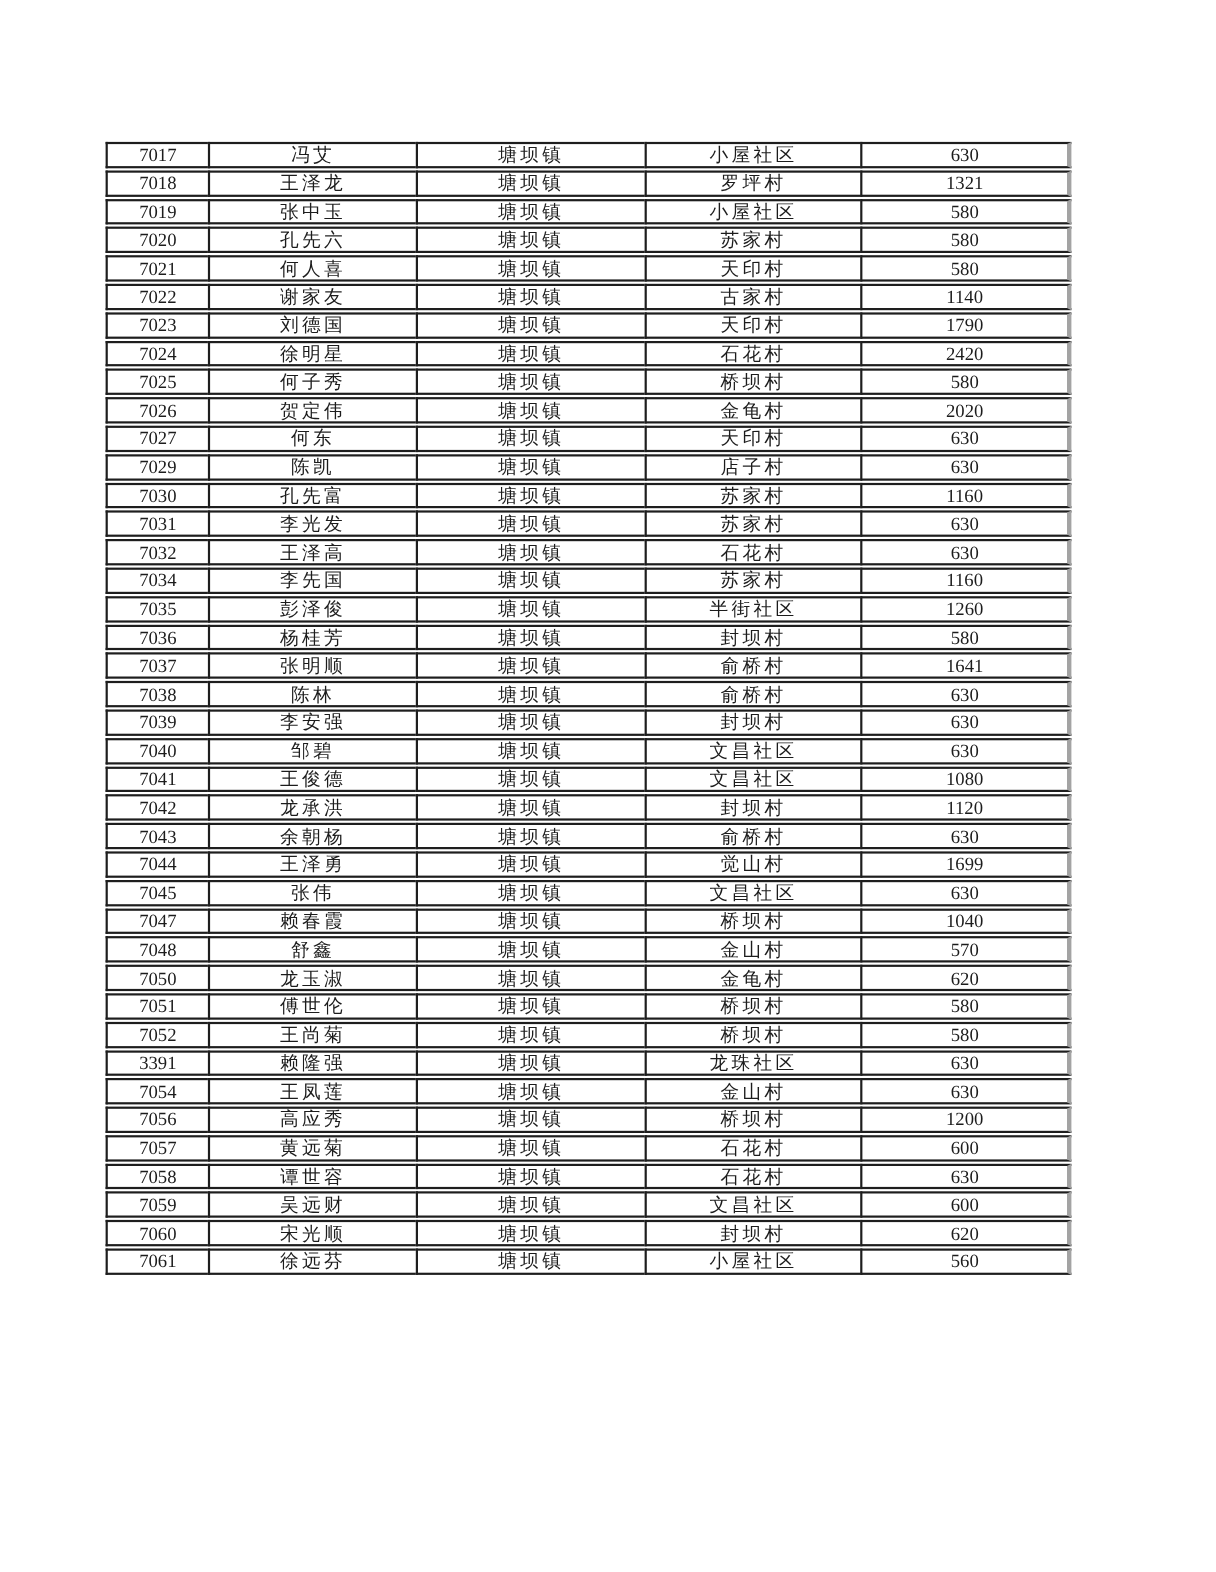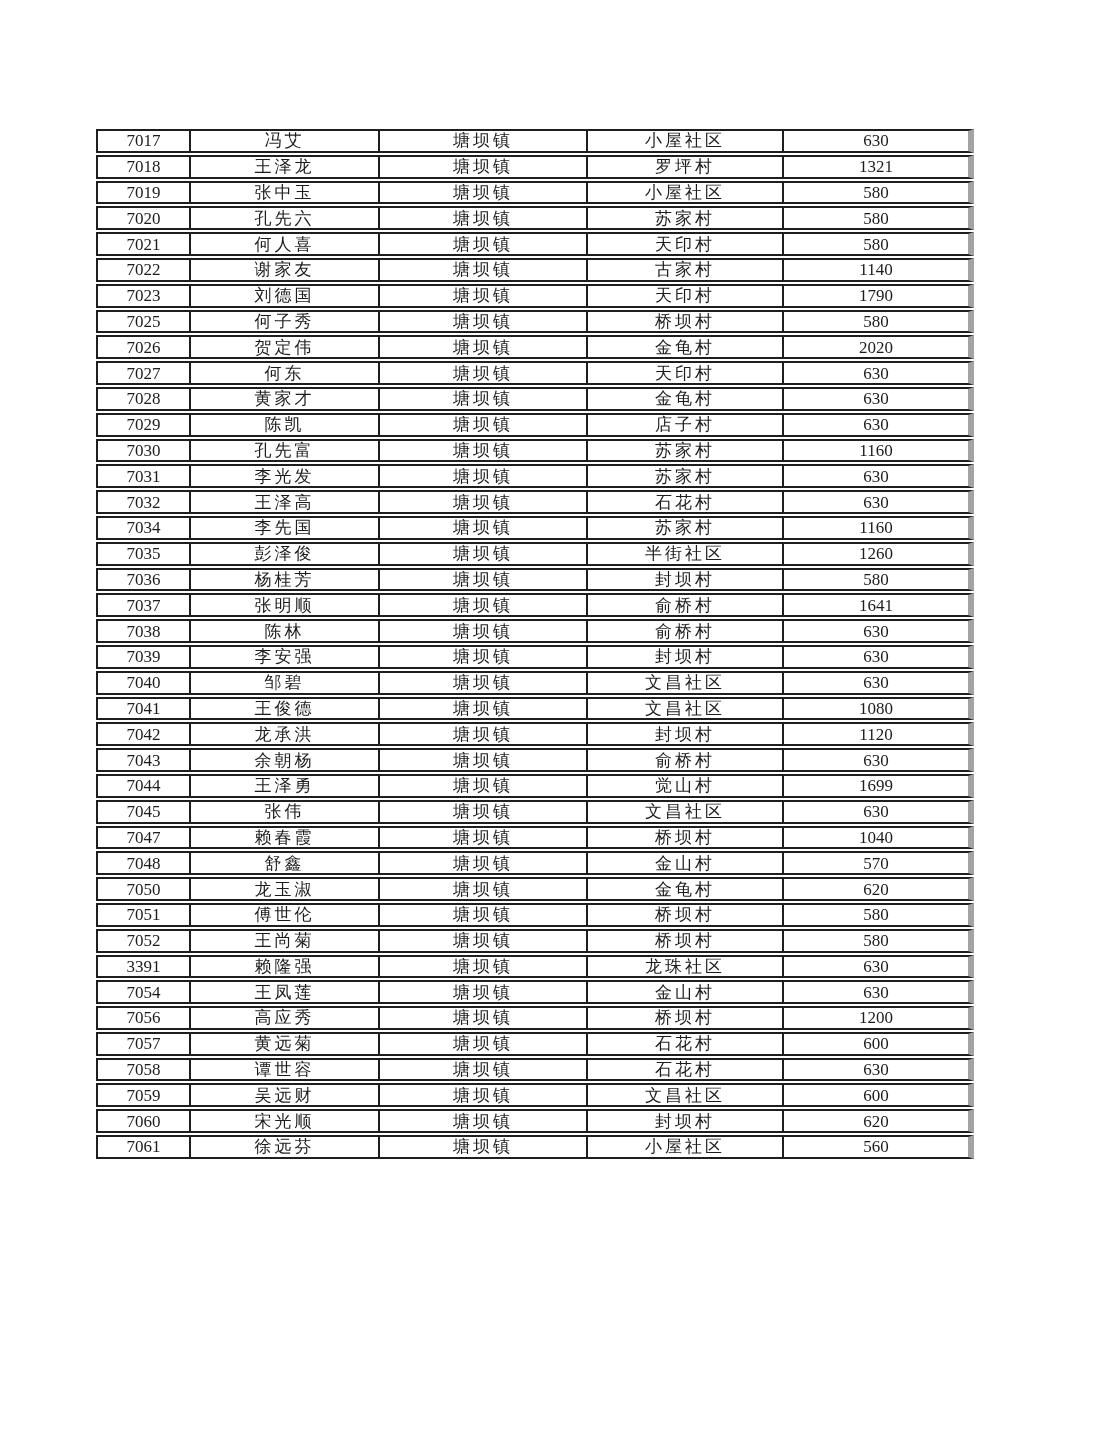--- a/index.html
+++ b/index.html
@@ -35,21 +35,21 @@
     vertical-align: middle;
     font-size: 17px;
     line-height: 19px;
     border-top: 2px solid #1e1e1e;
     border-bottom: 2px solid #1e1e1e;
     border-left: 2px solid #1e1e1e;
     overflow: hidden;
     white-space: nowrap;
   }
   table.data-table td:last-child {
-    border-right: 6px solid #a3a3a3;
+    border-right: 4px solid #a3a3a3;
   }
   td.zh {
     letter-spacing: 3px;
   }
   col.c-id      { width: 93px; }
   col.c-name    { width: 189px; }
   col.c-town    { width: 208px; }
   col.c-village { width: 196px; }
   col.c-amount  { width: 192px; }
 </style>
@@ -110,45 +110,45 @@
         <td>1140</td>
       </tr>
         <tr>
         <td>7023</td>
         <td class="zh">刘德国</td>
         <td class="zh">塘坝镇</td>
         <td class="zh">天印村</td>
         <td>1790</td>
       </tr>
         <tr>
+        <td>7024</td>
+        <td class="zh">徐明星</td>
+        <td class="zh">塘坝镇</td>
+        <td class="zh">石花村</td>
+        <td>2420</td>
+      </tr>
+        <tr>
         <td>7025</td>
         <td class="zh">何子秀</td>
         <td class="zh">塘坝镇</td>
         <td class="zh">桥坝村</td>
         <td>580</td>
       </tr>
         <tr>
         <td>7026</td>
         <td class="zh">贺定伟</td>
         <td class="zh">塘坝镇</td>
         <td class="zh">金龟村</td>
         <td>2020</td>
       </tr>
         <tr>
         <td>7027</td>
         <td class="zh">何东</td>
         <td class="zh">塘坝镇</td>
         <td class="zh">天印村</td>
-        <td>630</td>
-      </tr>
-        <tr>
-        <td>7028</td>
-        <td class="zh">黄家才</td>
-        <td class="zh">塘坝镇</td>
-        <td class="zh">金龟村</td>
         <td>630</td>
       </tr>
         <tr>
         <td>7029</td>
         <td class="zh">陈凯</td>
         <td class="zh">塘坝镇</td>
         <td class="zh">店子村</td>
         <td>630</td>
       </tr>
         <tr>

